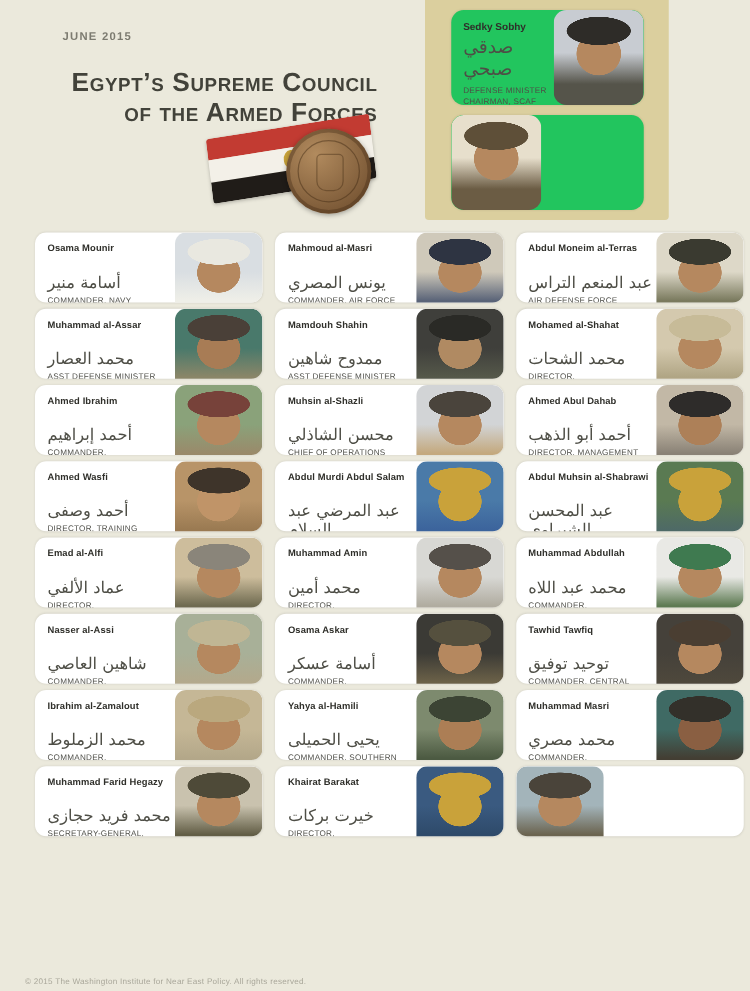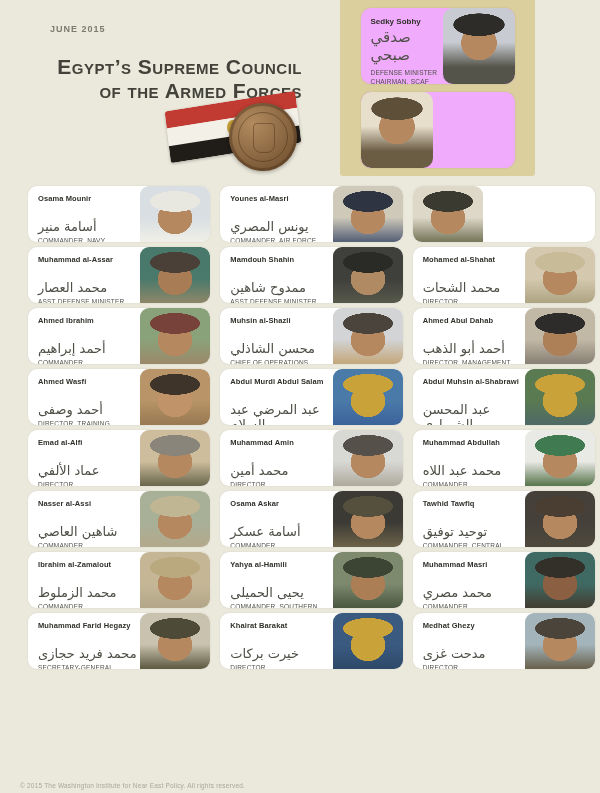--- a/index.html
+++ b/index.html
@@ -44,21 +44,21 @@
     border:1.5px solid rgba(62,40,18,.4);border-radius:4px 4px 8px 8px;
   }
   
   .panel{
     position:absolute;left:340px;top:0;width:195px;height:176px;
     border-radius:0 0 3px 3px;
     display:flex;flex-direction:column;justify-content:center;gap:8px;
     padding:6px 0;box-sizing:border-box;align-items:center;
   }
   .pcard{
-    width:154px;height:76px;background:#f0abfc;border-radius:10px;
+    width:154px;height:76px;background:#22c55e;border-radius:10px;
     display:flex;overflow:hidden;box-shadow:0 0 2px rgba(0,0,0,.12);
   }
   .pcard .txt{flex:1;min-width:0;padding:9px 2px 0 10px;}
   .pcard .name{font-size:8px;font-weight:bold;color:#2f2f2a;}
   .pcard .arabic{font-size:15px;color:#4e4e46;margin-top:2px;font-family:"DejaVu Sans",sans-serif;}
   .pcard .t{display:block;font-size:6.5px;color:#4e4e46;letter-spacing:.2px;line-height:1.35;}
   .pcard .titles{margin-top:5px;}
   .pcard .photo{width:72px;height:76px;flex:none;border-radius:10px;}
   
   .grid{
@@ -127,31 +127,39 @@
       <div class="titles">
         <span class="t">COMMANDER, NAVY</span>
         <span class="t"></span>
       </div>
     </div>
     <div class="photo" style="background: radial-gradient(36% 15% at 50% 22%, rgb(233, 232, 224) 0px, rgb(233, 232, 224) 98%, transparent 100%), radial-gradient(25% 23% at 50% 46%, rgb(181, 136, 95) 0px, rgb(181, 136, 95) 98%, transparent 100%), linear-gradient(rgb(217, 222, 226) 45%, rgb(239, 239, 232) 78%);"></div>
   </div>
 
   <div class="card">
     <div class="txt">
-      <div class="name">Younes al-Masri</div>
+      <div class="name">Mahmoud al-Masri</div>
       <div class="arabic">يونس المصري</div>
       <div class="titles">
         <span class="t">COMMANDER, AIR FORCE</span>
         <span class="t"></span>
       </div>
     </div>
     <div class="photo" style="background: radial-gradient(36% 15% at 50% 22%, rgb(46, 52, 66) 0px, rgb(46, 52, 66) 98%, transparent 100%), radial-gradient(25% 23% at 50% 46%, rgb(181, 136, 95) 0px, rgb(181, 136, 95) 98%, transparent 100%), linear-gradient(rgb(207, 201, 186) 45%, rgb(90, 100, 120) 78%);"></div>
   </div>
 
   <div class="card">
+    <div class="txt">
+      <div class="name">Abdul Moneim al-Terras</div>
+      <div class="arabic">عبد المنعم التراس</div>
+      <div class="titles">
+        <span class="t">AIR DEFENSE FORCE</span>
+        <span class="t"></span>
+      </div>
+    </div>
     <div class="photo" style="background: radial-gradient(36% 15% at 50% 22%, rgb(58, 58, 48) 0px, rgb(58, 58, 48) 98%, transparent 100%), radial-gradient(25% 23% at 50% 46%, rgb(181, 136, 95) 0px, rgb(181, 136, 95) 98%, transparent 100%), linear-gradient(rgb(221, 216, 200) 45%, rgb(122, 122, 94) 78%);"></div>
   </div>
 
   <div class="card">
     <div class="txt">
       <div class="name">Muhammad al-Assar</div>
       <div class="arabic">محمد العصار</div>
       <div class="titles">
         <span class="t">ASST DEFENSE MINISTER</span>
         <span class="t"></span>
@@ -382,25 +390,17 @@
       <div class="arabic">خيرت بركات</div>
       <div class="titles">
         <span class="t">DIRECTOR,</span>
         <span class="t">OFFICER AFFAIRS</span>
       </div>
     </div>
     <div class="photo" style="background: radial-gradient(36% 15% at 50% 22%, rgb(201, 162, 58) 0px, rgb(201, 162, 58) 98%, transparent 100%), radial-gradient(25% 23% at 50% 46%, rgb(201, 162, 58) 0px, rgb(201, 162, 58) 98%, transparent 100%), linear-gradient(rgb(58, 90, 128) 45%, rgb(46, 74, 106) 78%);"></div>
   </div>
 
   <div class="card">
-    <div class="txt">
-      <div class="name">Medhat Ghezy</div>
-      <div class="arabic">مدحت غزى</div>
-      <div class="titles">
-        <span class="t">DIRECTOR,</span>
-        <span class="t">MILITARY JUDICIARY</span>
-      </div>
-    </div>
     <div class="photo" style="background: radial-gradient(36% 15% at 50% 22%, rgb(74, 68, 58) 0px, rgb(74, 68, 58) 98%, transparent 100%), radial-gradient(25% 23% at 50% 46%, rgb(181, 136, 95) 0px, rgb(181, 136, 95) 98%, transparent 100%), linear-gradient(rgb(163, 180, 186) 45%, rgb(107, 100, 80) 78%);"></div>
   </div>
 </div>
 
 <div class="footer">© 2015  The Washington Institute for Near East Policy. All rights reserved.</div>
 
 </body></html>

